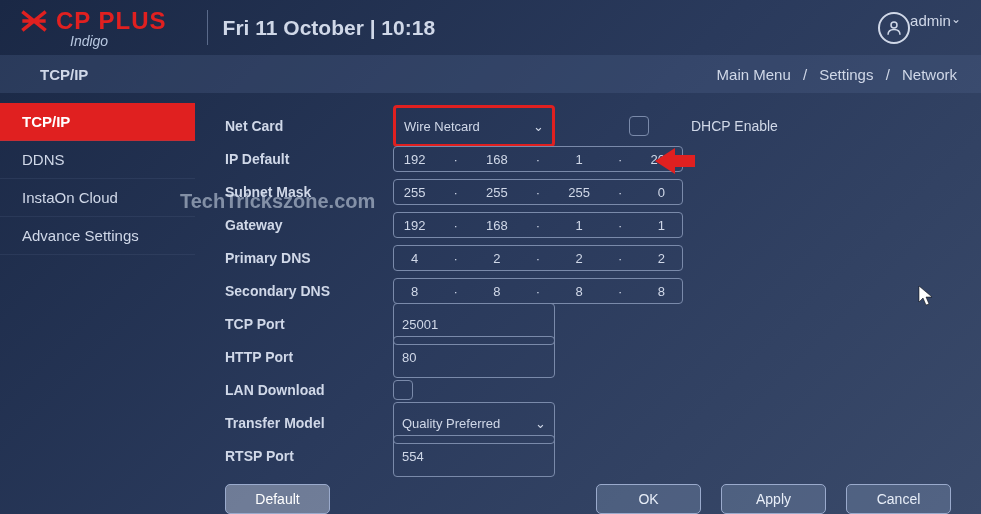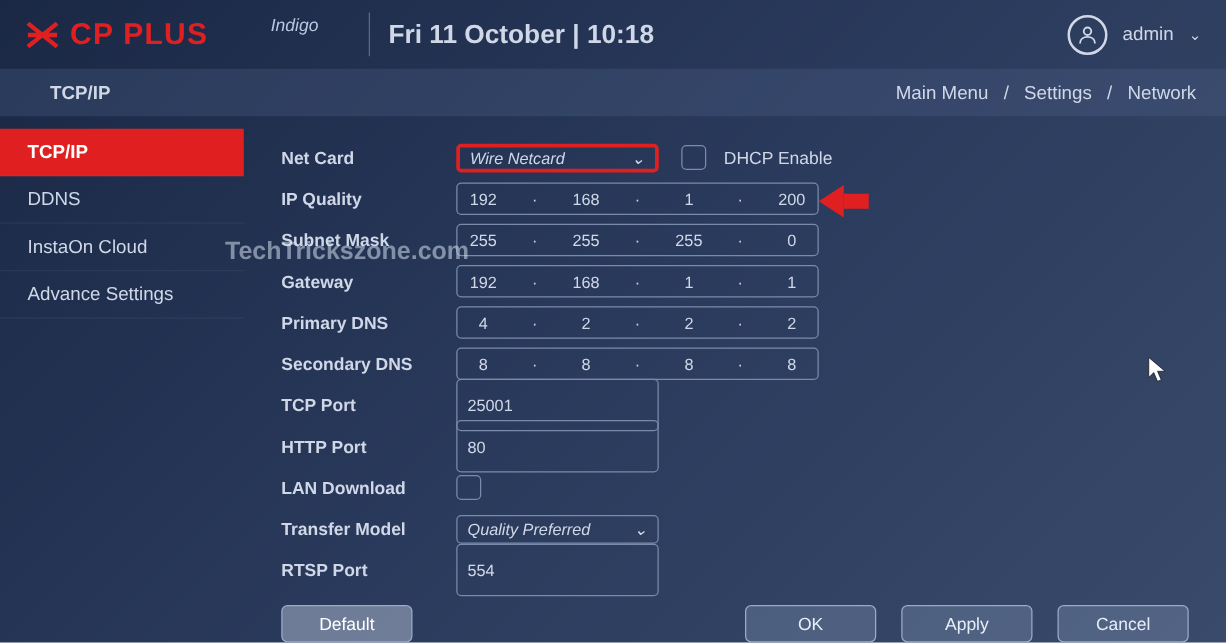--- a/index.html
+++ b/index.html
@@ -11,31 +11,31 @@
   color: #fff;
   overflow: hidden;
   position: relative;
 }
 .header {
   display: flex;
   align-items: center;
   padding: 10px 20px;
   height: 55px;
 }
-.logo-area { display: flex; flex-direction: row; margin-right: 25px; }
+.logo-area { display: flex; flex-direction: column; margin-right: 25px; }
 .logo-row { display: flex; align-items: center; }
 .logo-x {
   width: 28px; height: 28px; margin-right: 8px;
   color: #e02020;
 }
 .logo-text { color: #e02020; font-size: 24px; font-weight: bold; letter-spacing: 1px; }
 .logo-sub { color: #b8c8e0; font-size: 14px; font-style: italic; margin-left: 50px; margin-top: -2px; }
 .vdiv { width: 1px; height: 35px; background: #5a6a8a; margin: 0 15px; }
 .datetime { color: #d0d8e8; font-size: 21px; font-weight: bold; }
-.user-area { margin-left: auto; display: flex; align-items: center; gap: 12px; }
+.user-area { margin-left: auto; display: flex; align-items: flex-start; }
 .user-icon {
   width: 32px; height: 32px; border: 2px solid #d0d8e8; border-radius: 50%;
   display: flex; align-items: center; justify-content: center;
 }
 .user-name { color: #d0d8e8; font-size: 15px; }
 .chev { color: #d0d8e8; font-size: 12px; }
 .subheader {
   display: flex; align-items: center; padding: 8px 20px;
   background: rgba(80,100,140,0.3);
   height: 38px;
@@ -44,26 +44,26 @@
 .breadcrumb { margin-left: auto; color: #d0d8e8; font-size: 15px; }
 .breadcrumb span { margin: 0 4px; }
 .main { display: flex; height: calc(100% - 93px); }
 .sidebar { width: 195px; padding-top: 10px; }
 .sidebar-item {
   padding: 10px 22px; color: #d0d8e8; font-size: 15px; cursor: pointer;
   border-bottom: 1px solid rgba(90,106,138,0.2);
 }
 .sidebar-item.active { background: #e02020; color: #fff; font-weight: bold; }
 .content { flex: 1; padding: 20px 30px 10px 30px; position: relative; }
-.form-row { display: flex; align-items: center; margin-bottom: 7px; height: 26px; }
+.form-row { display: flex; align-items: center; margin-bottom: 7px; height: 26px; gap: 28px; }
 .form-label { width: 140px; color: #d0d8e8; font-size: 14px; font-weight: bold; }
 .select-box {
-  width: 162px; height: 23px; border: 1px solid #7a8aaa; border-radius: 4px;
+  width: 162px; height: 42px; border: 1px solid #7a8aaa; border-radius: 4px;
   display: flex; align-items: center; padding: 0 8px; font-size: 13px;
-  color: #d0d8e8; justify-content: space-between; font-style: italic;
+  color: #d0d8e8; justify-content: space-between;
 }
 .select-box.highlight { border: 3px solid #e02020; }
 .ip-box {
   width: 290px; height: 26px; border: 1px solid #7a8aaa; border-radius: 4px;
   display: flex; align-items: center; justify-content: space-around;
   font-size: 13px; color: #d0d8e8;
 }
 .ip-box span { width: 40px; text-align: center; }
 .ip-dot { width: 10px; text-align: center; }
 .port-box {
@@ -159,21 +159,21 @@
       <div class="select-box highlight">
         <span>Wire Netcard</span>
         <span>⌄</span>
       </div>
       <div style="width:18px"></div>
       <div class="checkbox"></div>
       <span class="dhcp-label">DHCP Enable</span>
     </div>
 
     <div class="form-row">
-      <span class="form-label">IP Quality</span>
+      <span class="form-label">IP Default</span>
       <div class="ip-box">
         <span>192</span>
           <span class="ip-dot">·</span>
         <span>168</span>
           <span class="ip-dot">·</span>
         <span>1</span>
           <span class="ip-dot">·</span>
         <span>200</span>
       </div>
     </div>

